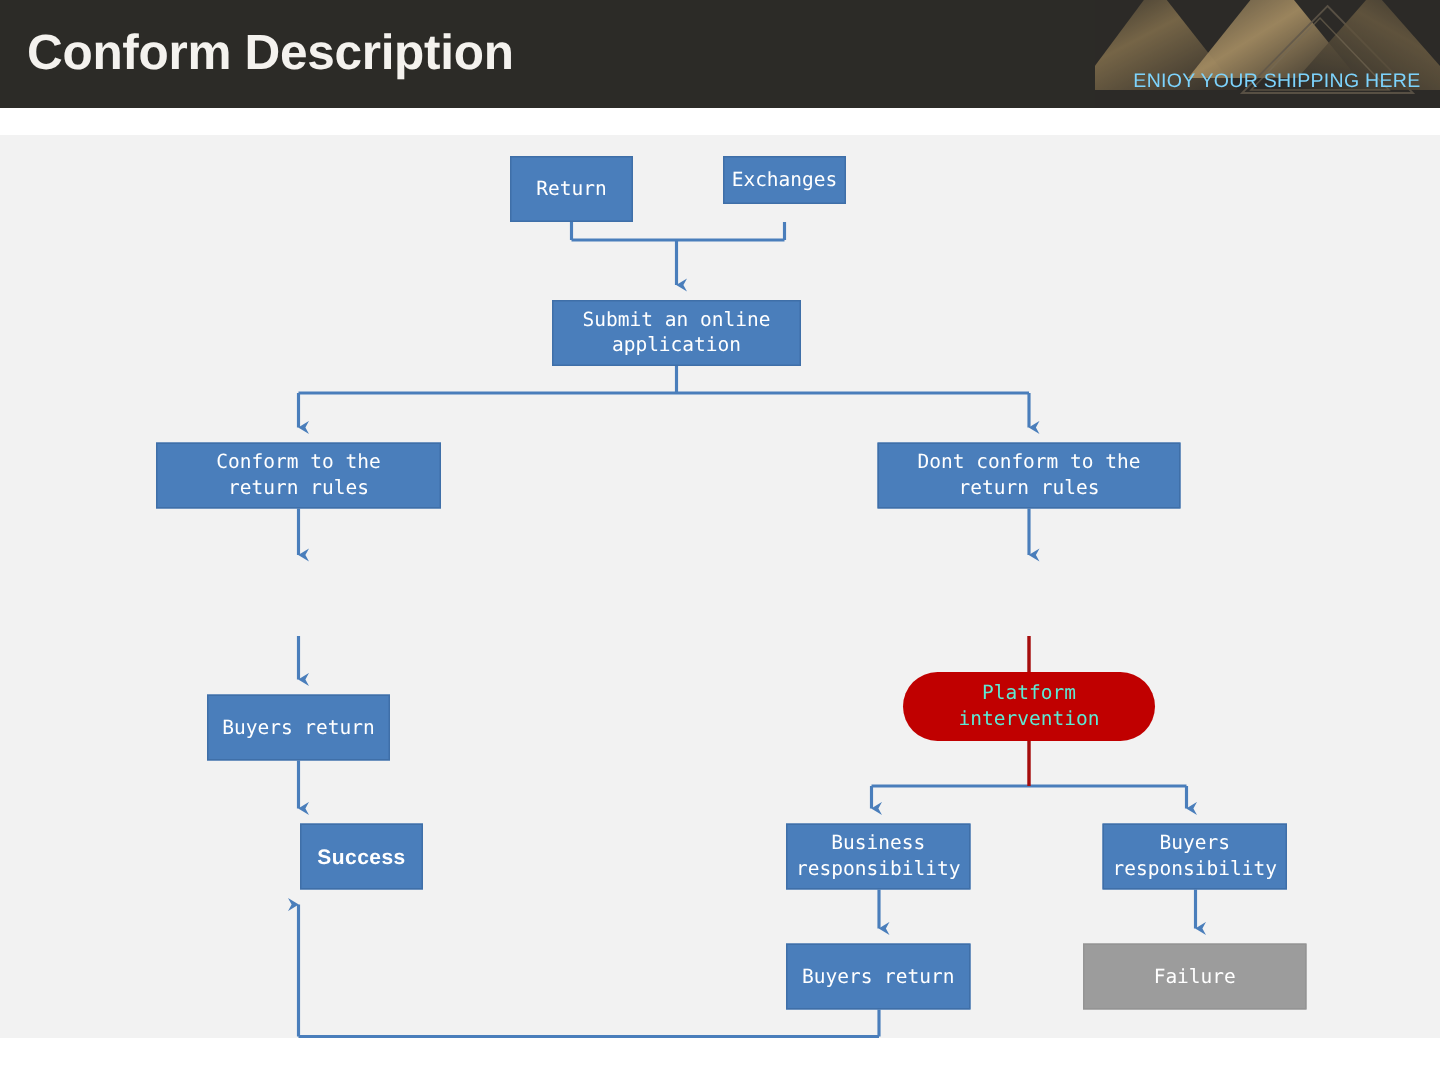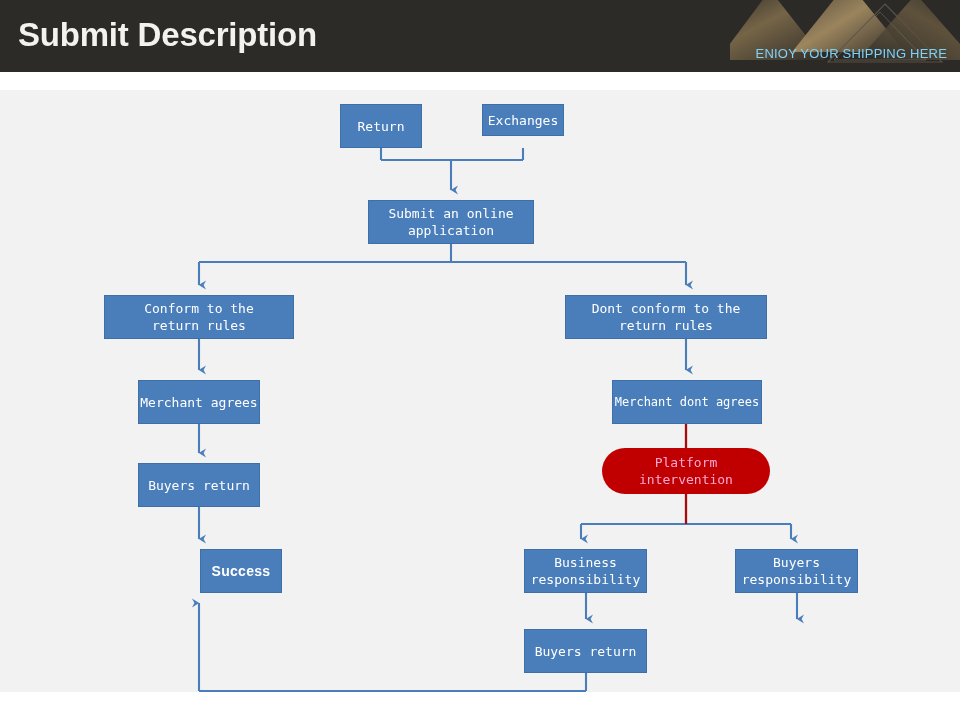--- a/index.html
+++ b/index.html
@@ -54,21 +54,21 @@
     font-size:13px;
     line-height:17px;
     letter-spacing:0px;
     white-space:pre;
     z-index:3;
   }
   .node.blue{background:#4a7ebb;border:1px solid #3f6fa8;}
   .node.gray{background:#9c9c9c;border:1px solid #949494;color:#ffffff;}
   .node.red{
     background:#c00000;border:none;border-radius:24px;
-    color:#f9a8d4;
+    color:#5eead4;
   }
   .node.sans{
     font-family:"Liberation Sans", sans-serif;
     font-size:14px;font-weight:bold;letter-spacing:0.3px;margin-left:42px;
   }
   .node .txt{display:block;}
 </style>
 </head>
 <body>
 
@@ -101,21 +101,21 @@
         </defs>
         <rect x="0" y="0" width="230" height="72" fill="#2c2b27"></rect>
         <polygon points="40,-10 95,60 -12,60" fill="url(#gA)" opacity="0.95"></polygon>
         <polygon points="118,-18 175,52 62,52" fill="url(#gB)" opacity="0.9"></polygon>
         <polygon points="155,4 212,62 98,62" fill="none" stroke="#6e6453" stroke-width="1.2" opacity="0.85"></polygon>
         <polygon points="186,-6 244,60 128,60" fill="url(#gC)" opacity="0.8"></polygon>
         <polygon points="150,12 196,60 104,60" fill="none" stroke="#8a7d63" stroke-width="1" opacity="0.6"></polygon>
         <rect x="0" y="0" width="230" height="72" fill="#2c2b27" opacity="0.22"></rect>
       </svg>
     </div>
-    <div class="title">Submit Description</div>
+    <div class="title">Conform Description</div>
     <div class="tagline">ENIOY YOUR SHIPPING HERE</div>
   </div>
 
   <div class="canvas">
     <div class="flow">
 
       <svg class="edges" width="960" height="602" viewBox="0 0 960 602">
         <defs>
           <marker id="ahB" markerWidth="10" markerHeight="9" refX="4.6" refY="8.2" orient="auto" markerUnits="userSpaceOnUse">
             <path d="M0.2,1.2 L4.6,8.4 L9.0,1.2 L4.6,3.6 Z" fill="#4a7ebb"></path>
@@ -175,32 +175,26 @@
       <div class="node blue" style="left:368px;top:110px;width:166px;height:44px;">
         <span class="txt">Submit an online
 application</span>
       </div>
 
       <div class="node blue" style="left:104px;top:205px;width:190px;height:44px;">
         <span class="txt">Conform to the
 return rules</span>
       </div>
 
-      <div class="node blue" style="left:565px;top:205px;width:202px;height:44px;">
+      <div class="node blue" style="left:585px;top:205px;width:202px;height:44px;">
         <span class="txt">Dont conform to the
 return rules</span>
       </div>
 
-      <div class="node blue" style="left:138px;top:290px;width:122px;height:44px;">
-        <span class="txt">Merchant agrees</span>
-      </div>
-
-      <div class="node blue" style="left:612px;top:290px;width:150px;height:44px;font-size:12px;">
-        <span class="txt">Merchant dont agrees</span>
-      </div>
+
 
       <div class="node blue" style="left:138px;top:373px;width:122px;height:44px;">
         <span class="txt">Buyers return</span>
       </div>
 
       <div class="node red" style="left:602px;top:358px;width:168px;height:46px;">
         <span class="txt">Platform
 intervention</span>
       </div>
 
@@ -215,17 +209,20 @@
 
       <div class="node blue" style="left:735px;top:459px;width:123px;height:44px;align-items:center;">
         <span class="txt">Buyers
 responsibility</span>
       </div>
 
       <div class="node blue" style="left:524px;top:539px;width:123px;height:44px;">
         <span class="txt">Buyers return</span>
       </div>
 
+      <div class="node gray" style="left:722px;top:539px;width:149px;height:44px;">
+        <span class="txt">Failure</span>
+      </div>
 
     </div>
   </div>
 
 </div>
 
 </body></html>

